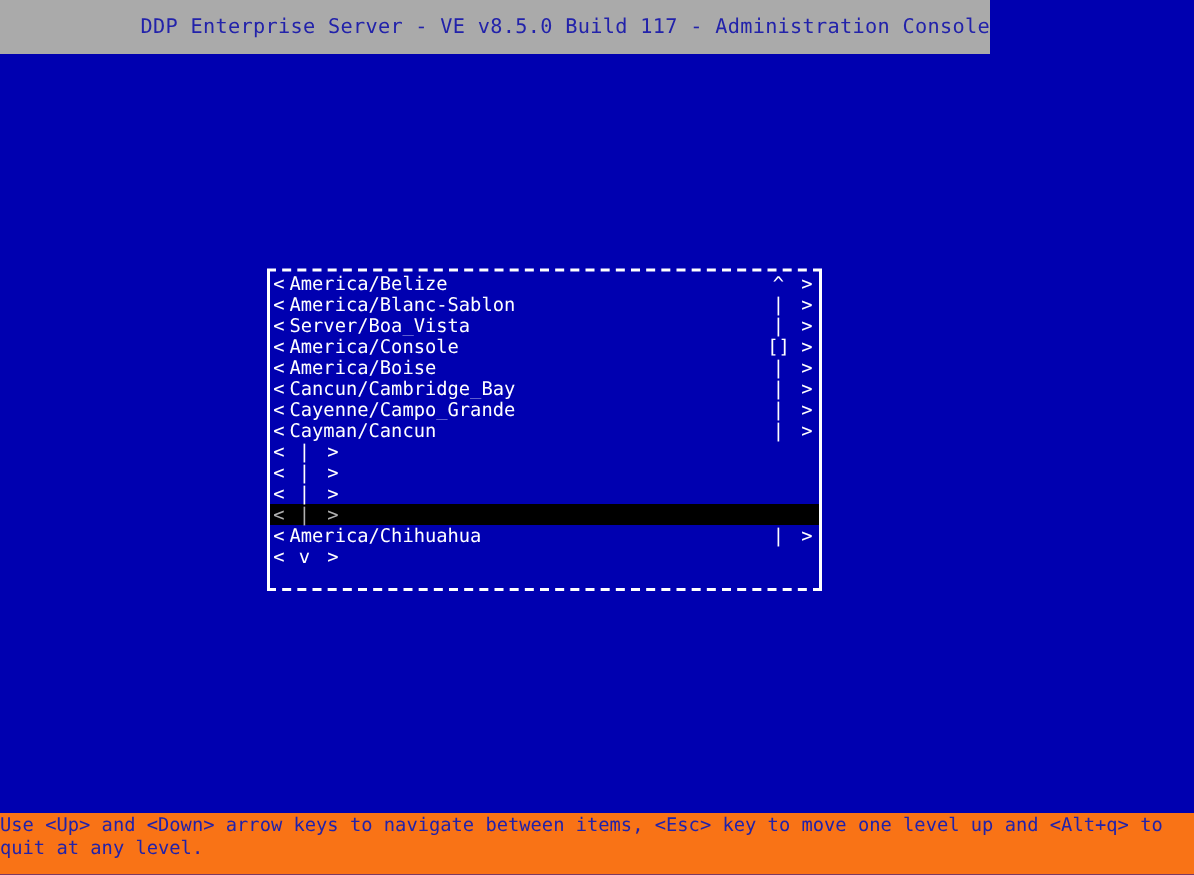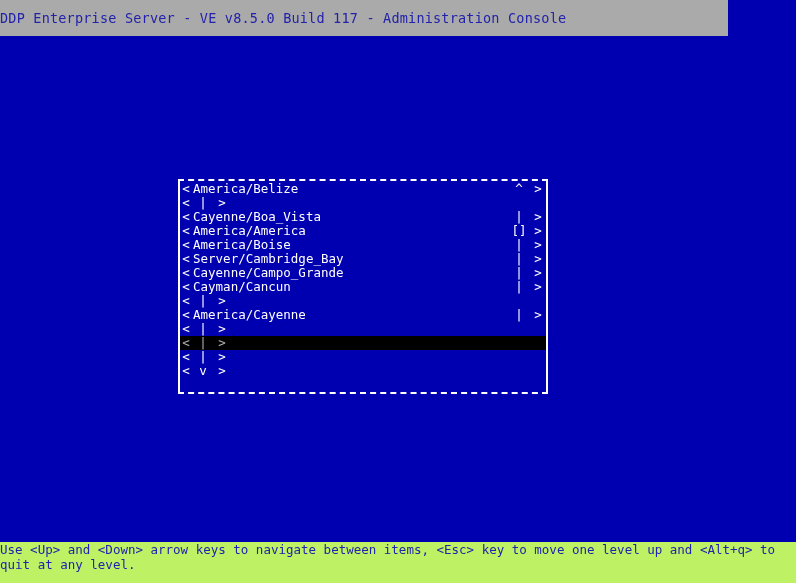--- a/index.html
+++ b/index.html
@@ -13,26 +13,26 @@
     height: 583px;
     position: relative;
     overflow: hidden;
     font-family: "DejaVu Sans Mono", "Liberation Mono", monospace;
   }
 
   
   #titlebar {
     position: absolute;
     left: 0; top: 0;
-    width: 728px;
+    width: 660px;
     height: 36px;
     background: #aaaaaa;
     display: flex;
     align-items: center;
-    justify-content: flex-start;
+    justify-content: flex-end;
   }
   #titlebar .title-text {
     color: #2222aa;
     font-size: 13.5px;
     letter-spacing: 0.2px;
     white-space: pre;
   }
 
   
   #desktop {
@@ -102,21 +102,21 @@
     text-align: center;
   }
 
   
   #statusbar {
     position: absolute;
     left: 0;
     top: 542px;
     width: 796px;
     height: 41px;
-    background: #bef264;
+    background: #f97316;
     color: #2222aa;
     font-size: 12.5px;
     line-height: 14.5px;
     letter-spacing: 0px;
     padding: 1px 0 0 0;
     box-sizing: border-box;
   }
   #statusbar .status-text {
     display: block;
     width: 790px;
@@ -129,32 +129,32 @@
 
 <div id="titlebar">
   <span class="title-text">DDP Enterprise Server - VE v8.5.0 Build 117 - Administration Console</span>
 </div>
 
 <div id="desktop">
 
   <div id="listbox">
     <ul class="menu-list">
         <li class="menu-row"><span class="row-left-marker">&lt;</span><span class="row-label">America/Belize</span><span class="row-scroll">^</span><span class="row-right-marker">&gt;</span></li>
-        <li class="menu-row"><span class="row-left-marker">&lt;</span><span class="row-scroll">|</span><span class="row-right-marker">&gt;</span></li>
-        <li class="menu-row"><span class="row-left-marker">&lt;</span><span class="row-label">Cayenne/Boa_Vista</span><span class="row-scroll">|</span><span class="row-right-marker">&gt;</span></li>
-        <li class="menu-row"><span class="row-left-marker">&lt;</span><span class="row-label">America/America</span><span class="row-scroll">[]</span><span class="row-right-marker">&gt;</span></li>
+        <li class="menu-row"><span class="row-left-marker">&lt;</span><span class="row-label">America/Blanc-Sablon</span><span class="row-scroll">|</span><span class="row-right-marker">&gt;</span></li>
+        <li class="menu-row"><span class="row-left-marker">&lt;</span><span class="row-label">Server/Boa_Vista</span><span class="row-scroll">|</span><span class="row-right-marker">&gt;</span></li>
+        <li class="menu-row"><span class="row-left-marker">&lt;</span><span class="row-label">America/Console</span><span class="row-scroll">[]</span><span class="row-right-marker">&gt;</span></li>
         <li class="menu-row"><span class="row-left-marker">&lt;</span><span class="row-label">America/Boise</span><span class="row-scroll">|</span><span class="row-right-marker">&gt;</span></li>
-        <li class="menu-row"><span class="row-left-marker">&lt;</span><span class="row-label">Server/Cambridge_Bay</span><span class="row-scroll">|</span><span class="row-right-marker">&gt;</span></li>
+        <li class="menu-row"><span class="row-left-marker">&lt;</span><span class="row-label">Cancun/Cambridge_Bay</span><span class="row-scroll">|</span><span class="row-right-marker">&gt;</span></li>
         <li class="menu-row"><span class="row-left-marker">&lt;</span><span class="row-label">Cayenne/Campo_Grande</span><span class="row-scroll">|</span><span class="row-right-marker">&gt;</span></li>
         <li class="menu-row"><span class="row-left-marker">&lt;</span><span class="row-label">Cayman/Cancun</span><span class="row-scroll">|</span><span class="row-right-marker">&gt;</span></li>
         <li class="menu-row"><span class="row-left-marker">&lt;</span><span class="row-scroll">|</span><span class="row-right-marker">&gt;</span></li>
-        <li class="menu-row"><span class="row-left-marker">&lt;</span><span class="row-label">America/Cayenne</span><span class="row-scroll">|</span><span class="row-right-marker">&gt;</span></li>
+        <li class="menu-row"><span class="row-left-marker">&lt;</span><span class="row-scroll">|</span><span class="row-right-marker">&gt;</span></li>
         <li class="menu-row"><span class="row-left-marker">&lt;</span><span class="row-scroll">|</span><span class="row-right-marker">&gt;</span></li>
         <li class="menu-row selected"><span class="row-left-marker">&lt;</span><span class="row-scroll">|</span><span class="row-right-marker">&gt;</span></li>
-        <li class="menu-row"><span class="row-left-marker">&lt;</span><span class="row-scroll">|</span><span class="row-right-marker">&gt;</span></li>
+        <li class="menu-row"><span class="row-left-marker">&lt;</span><span class="row-label">America/Chihuahua</span><span class="row-scroll">|</span><span class="row-right-marker">&gt;</span></li>
         <li class="menu-row"><span class="row-left-marker">&lt;</span><span class="row-scroll">v</span><span class="row-right-marker">&gt;</span></li>
       </ul>
   </div>
 
 </div>
 
 <div id="statusbar">
   <span class="status-text">Use &lt;Up&gt; and &lt;Down&gt; arrow keys to navigate between items, &lt;Esc&gt; key to move one level up and &lt;Alt+q&gt; to quit at any level.</span>
 </div>
 

